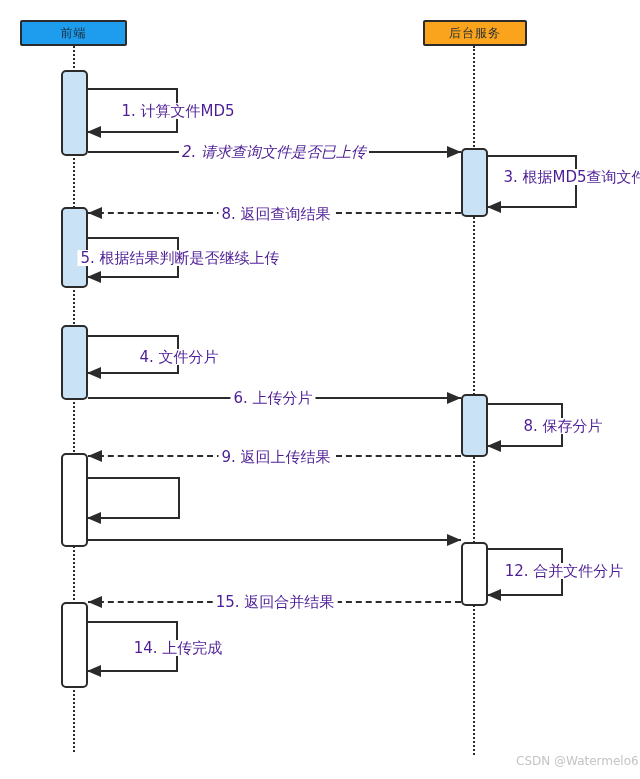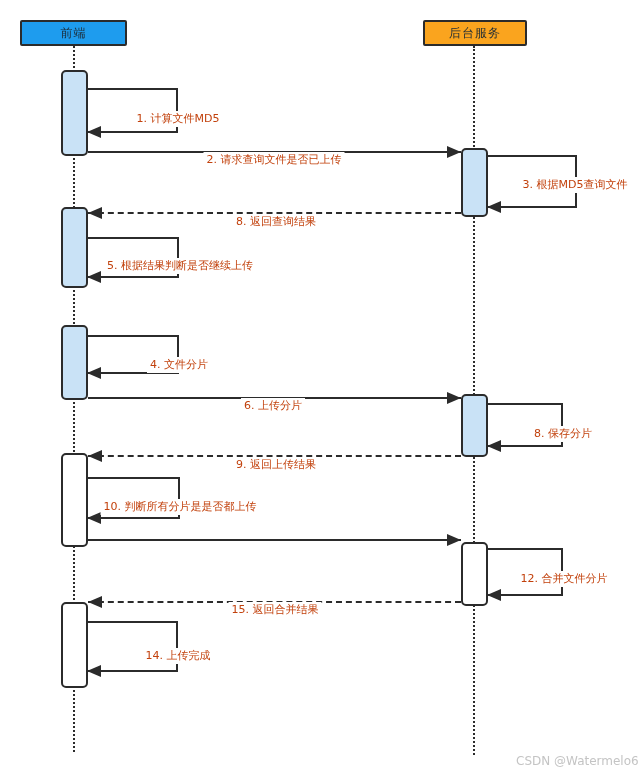--- a/index.html
+++ b/index.html
@@ -23,21 +23,21 @@
     border:2px solid #2b2b2b; border-left:none;
   }
   .msg { position:absolute; height:0; border-top:2px solid #2b2b2b; }
   .msg.dashed { border-top-style:dashed; }
   .arrow { position:absolute; width:0; height:0; border-top:6px solid transparent; border-bottom:6px solid transparent; }
   .arrow.right { border-left:14px solid #2b2b2b; }
   .arrow.left  { border-right:14px solid #2b2b2b; }
   .lbl {
     position:absolute; transform:translate(-50%,-50%);
     background:#ffffff; padding:0 3px;
-    font-size:11px; color:#c2410c; white-space:nowrap; line-height:16px;margin-top:8px;
+    font-size:15px; color:#4c1d95; white-space:nowrap; line-height:16px;
   }
   .watermark { position:absolute; font-size:12px; color:#c4c4c4; white-space:nowrap; }
 </style>
 </head>
 <body>
 
 <div class="canvas">
 
   <div class="actor" style="left: 423px; top: 20px; width: 104px; height: 26px; background-color: rgb(250, 164, 30);">后台服务</div>
   <div class="actor" style="left: 20px; top: 20px; width: 107px; height: 26px; background-color: rgb(30, 156, 238);">前端</div>
@@ -54,21 +54,21 @@
   <div class="act blue" style="left:461px; top:148px; height:69px;"></div>
   <div class="act blue" style="left:461px; top:394px; height:63px;"></div>
   <div class="act" style="left:461px; top:542px; height:64px;"></div>
 
   <div class="loop" style="left:87px; top:88px; width:91px; height:45px;"></div>
   <div class="arrow left" style="left:87px; top:126px;"></div>
   <div class="lbl" style="left:178px; top:111px;">1. 计算文件MD5</div>
 
   <div class="msg" style="left:88px; top:151px; width:373px;"></div>
   <div class="arrow right" style="left:447px; top:146px;"></div>
-  <div class="lbl" style="left:274px; top:152px;">2. 请求查询文件是否已上传</div>
+  <div class="lbl" style="left:274px; top:152px;font-style:italic;">2. 请求查询文件是否已上传</div>
 
   <div class="loop" style="left:487px; top:155px; width:90px; height:53px;"></div>
   <div class="arrow left" style="left:487px; top:201px;"></div>
   <div class="lbl" style="left:575px; top:177px;">3. 根据MD5查询文件</div>
 
   <div class="msg dashed" style="left:88px; top:212px; width:373px;"></div>
   <div class="arrow left" style="left:88px; top:207px;"></div>
   <div class="lbl" style="left:276px; top:214px;">8. 返回查询结果</div>
 
   <div class="loop" style="left:87px; top:237px; width:92px; height:41px;"></div>
@@ -86,21 +86,20 @@
   <div class="loop" style="left:487px; top:403px; width:76px; height:44px;"></div>
   <div class="arrow left" style="left:487px; top:440px;"></div>
   <div class="lbl" style="left:563px; top:426px;">8. 保存分片</div>
 
   <div class="msg dashed" style="left:88px; top:455px; width:373px;"></div>
   <div class="arrow left" style="left:88px; top:450px;"></div>
   <div class="lbl" style="left:276px; top:457px;">9. 返回上传结果</div>
 
   <div class="loop" style="left:87px; top:477px; width:93px; height:42px;"></div>
   <div class="arrow left" style="left:87px; top:512px;"></div>
-  <div class="lbl" style="left:180px; top:499px;">10. 判断所有分片是是否都上传</div>
 
   <div class="msg" style="left:88px; top:539px; width:373px;"></div>
   <div class="arrow right" style="left:447px; top:534px;"></div>
 
   <div class="loop" style="left:487px; top:548px; width:76px; height:48px;"></div>
   <div class="arrow left" style="left:487px; top:589px;"></div>
   <div class="lbl" style="left:564px; top:571px;">12. 合并文件分片</div>
 
   <div class="msg dashed" style="left:88px; top:601px; width:373px;"></div>
   <div class="arrow left" style="left:88px; top:596px;"></div>

